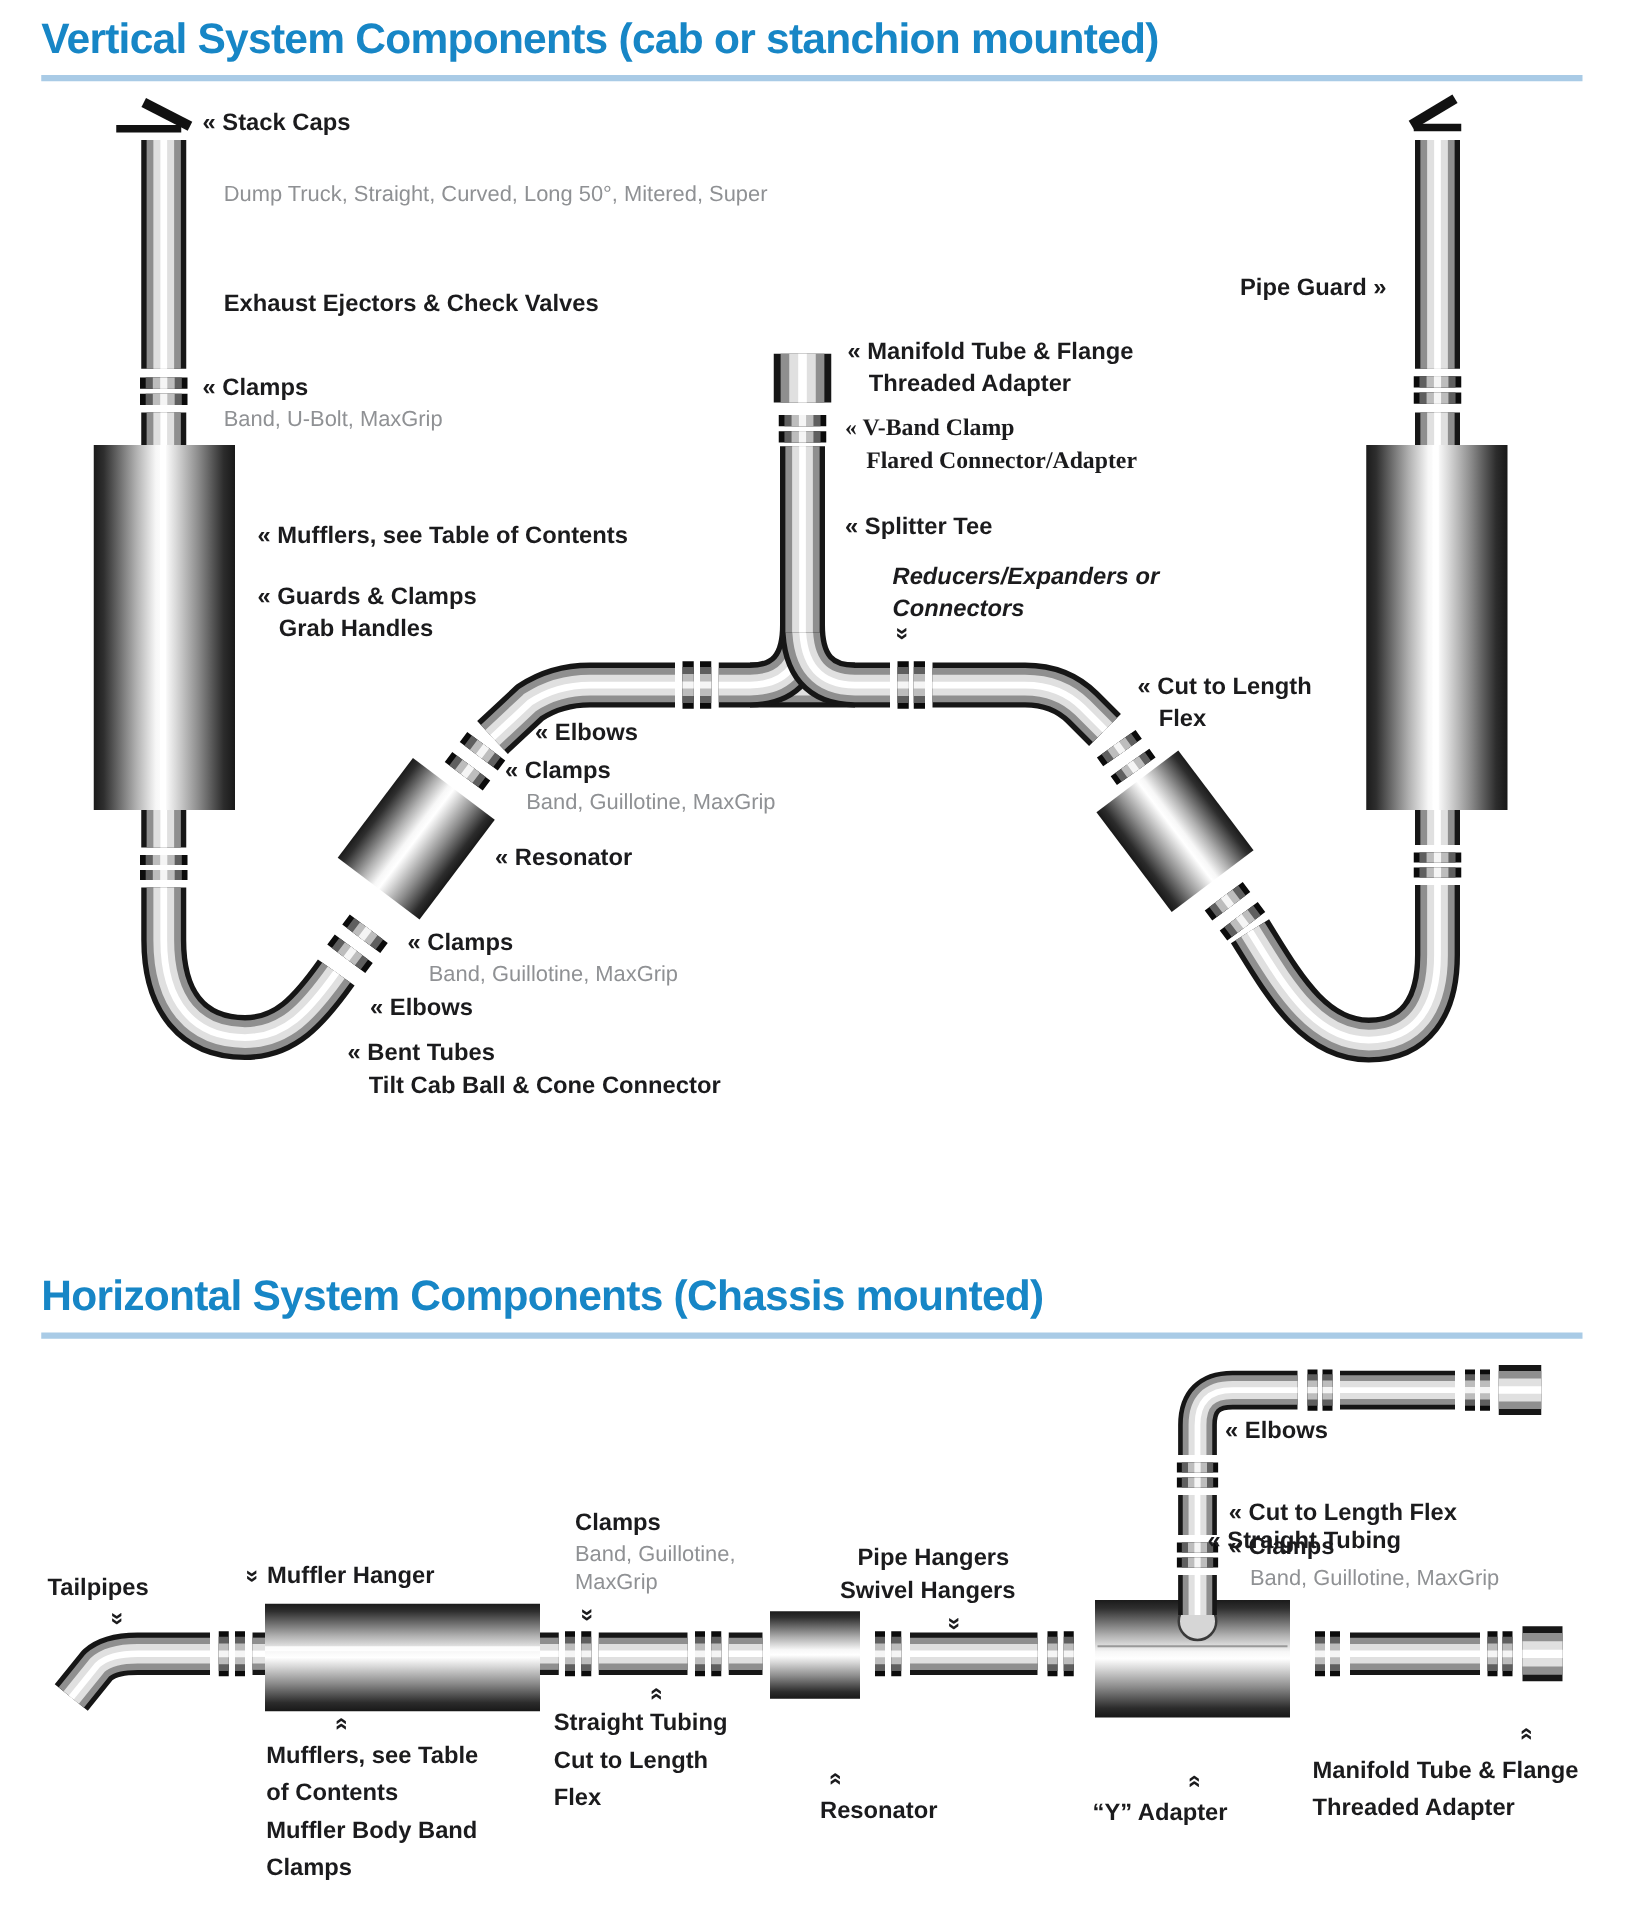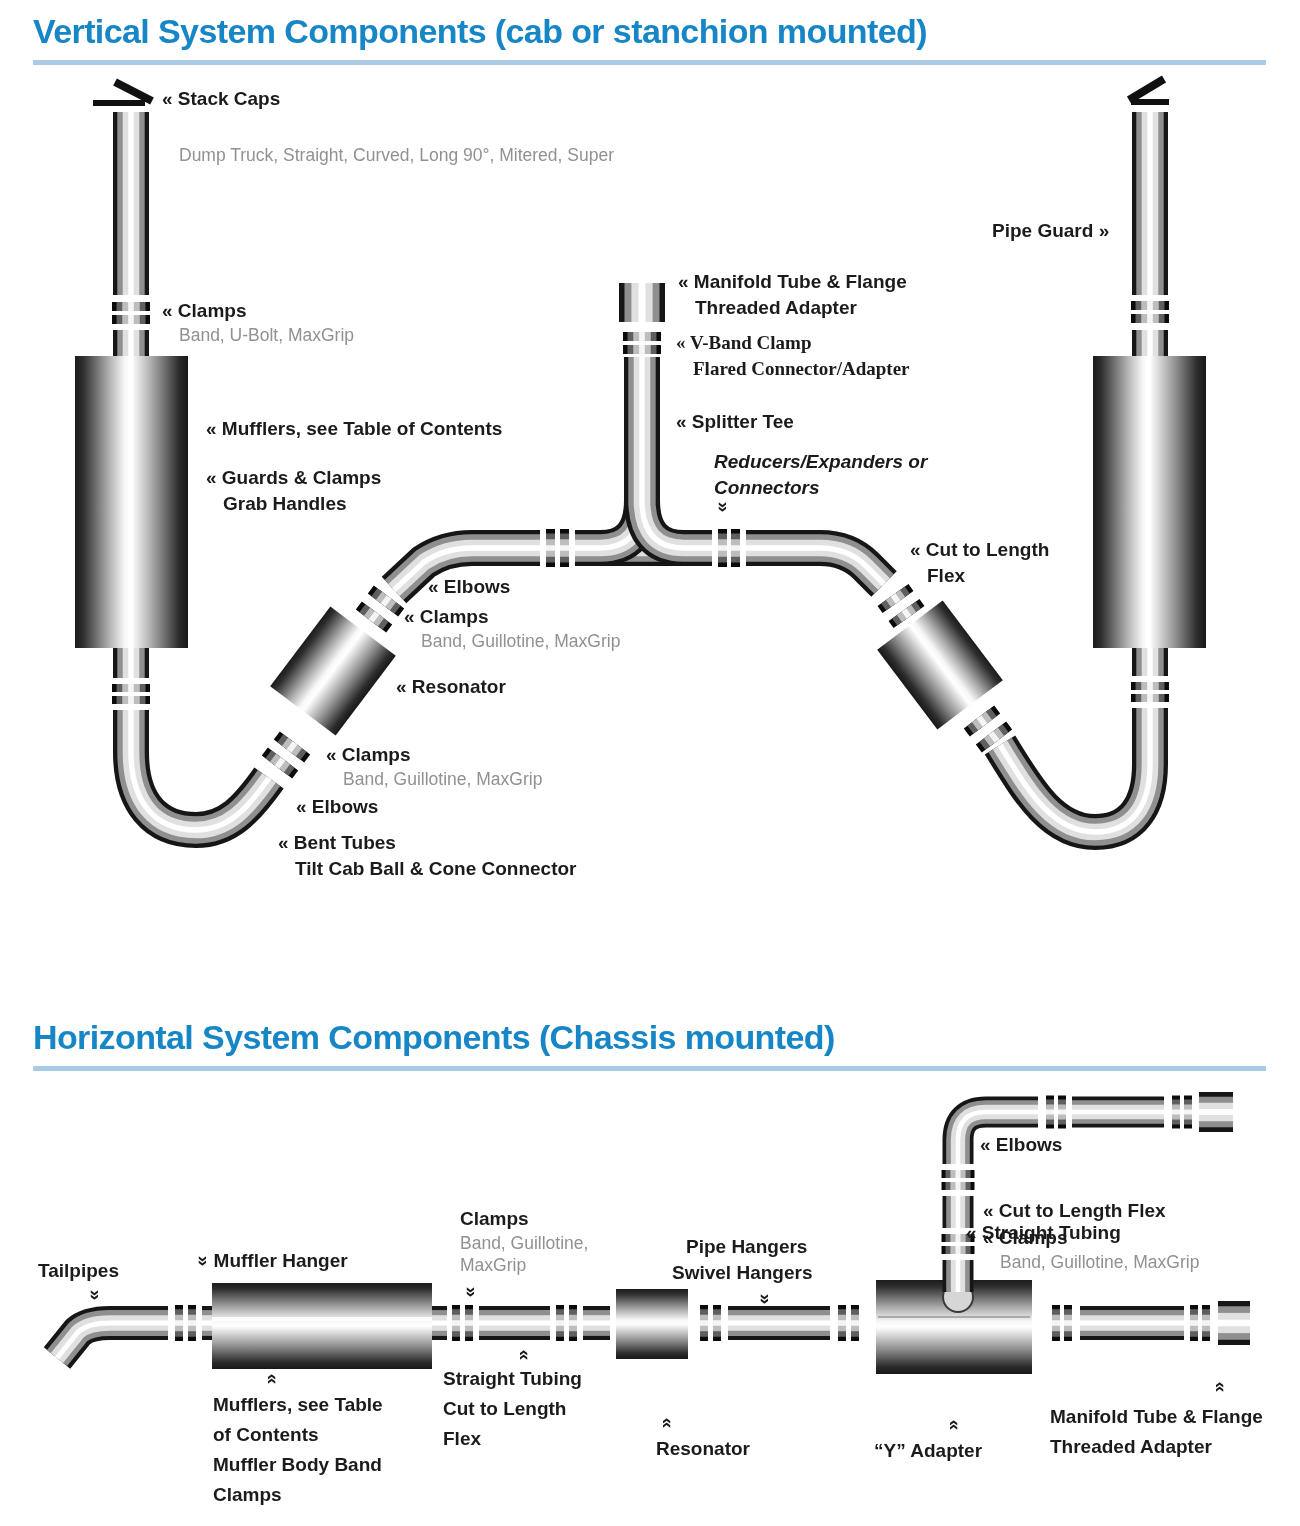--- a/index.html
+++ b/index.html
@@ -383,23 +383,24 @@
         <path d="M1199 1112 H1233" fill="none" stroke="#e0e0e0" stroke-width="18.4" stroke-linejoin="round"></path>
         <path d="M1199 1112 H1233" fill="none" stroke="#ffffff" stroke-width="6.0" stroke-linejoin="round"></path>
       </g>
   </g>
 </svg>
 
 <div class="lbl" style="left:162px;top:86px;">
   <div>« Stack Caps</div>
 </div>
 <div class="lbl" style="left:162px;top:144px;">
-  <div class="sub ind">Dump Truck, Straight, Curved, Long 90°, Mitered, Super</div>
+  <div class="sub ind">Dump Truck, Straight, Curved, Long 50°, Mitered, Super</div>
 </div>
 <div class="lbl" style="left:162px;top:231px;">
+  <div class="ind">Exhaust Ejectors &amp; Check Valves</div>
 </div>
 <div class="lbl" style="left:162px;top:298px;">
   <div>« Clamps</div>
   <div class="sub ind">Band, U-Bolt, MaxGrip</div>
 </div>
 <div class="lbl" style="left:206px;top:384px;margin-top:32px;">
   <div>« Mufflers, see Table of Contents</div>
 </div>
 <div class="lbl" style="left:206px;top:465px;">
   <div>« Guards &amp; Clamps</div>

